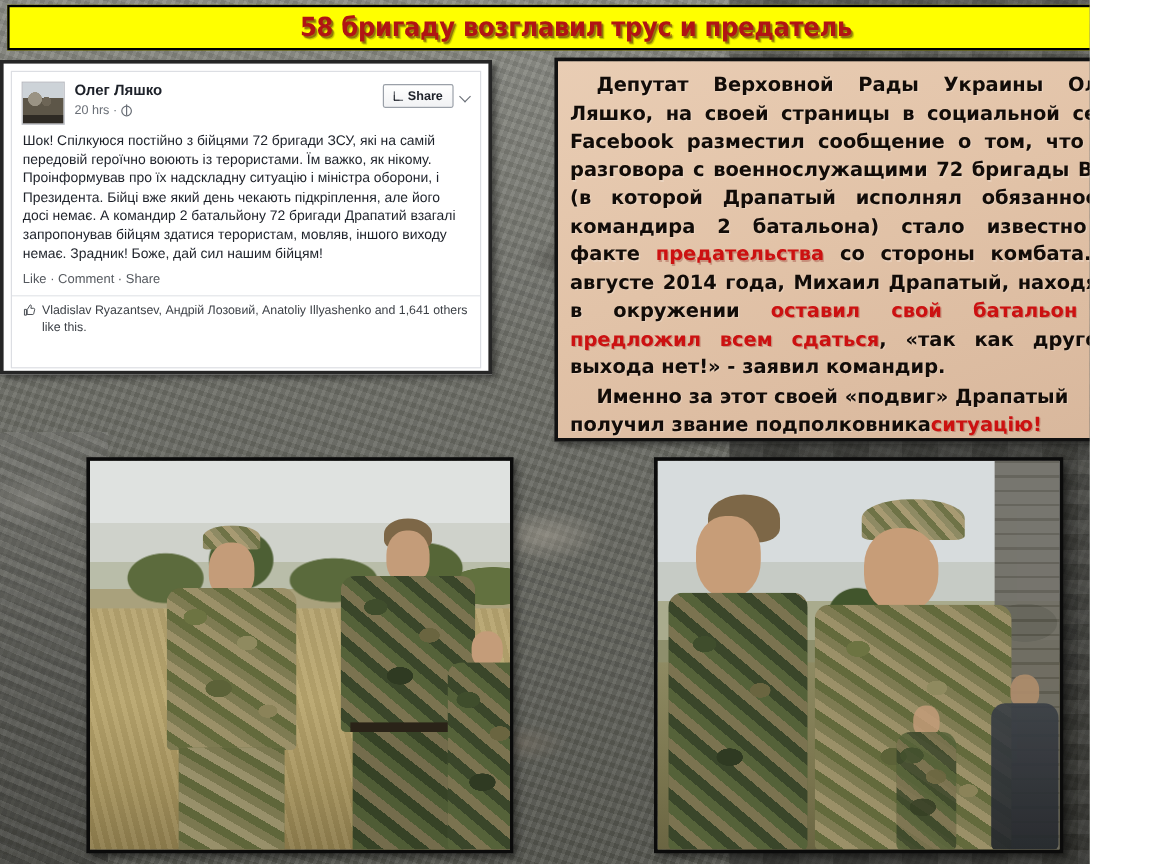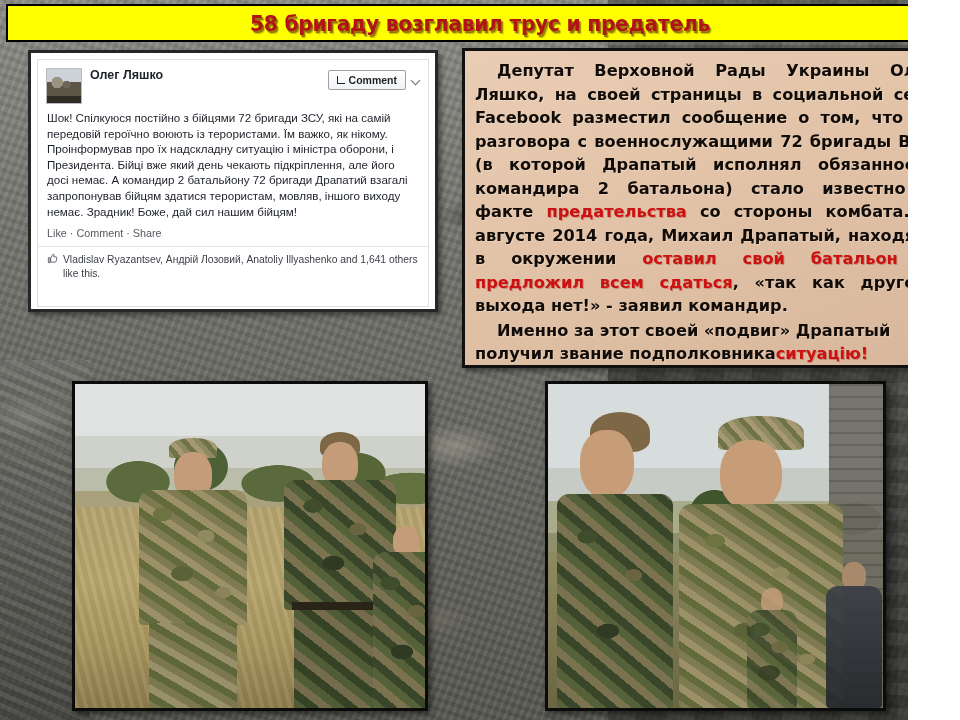--- a/index.html
+++ b/index.html
@@ -67,21 +67,21 @@
     font-size: 22px;
     letter-spacing: -.3px;
     color: #b01414;
     transform: scaleX(.92);
     white-space: nowrap;
     text-shadow: 1.5px 1.5px 0 rgba(90,20,20,.45), 2.5px 2.5px 1px rgba(0,0,0,.25);
   }
 
   
   #fb-frame {
-    position: absolute; left: 28px; top: 50px; width: 410px; height: 262px;
+    position: absolute; left: 0; top: 50px; width: 410px; height: 262px;
     background: #ffffff;
     border: 3px solid #262626;
     box-shadow: 3px 3px 5px rgba(0,0,0,.45);
     z-index: 5;
     overflow: hidden;
   }
   #fb-inner {
     position: absolute; left: 6px; top: 6px; width: 392px; height: 248px;
     background: #fff;
     border: 1px solid #dcdee3;
@@ -286,25 +286,30 @@
     <div class="t">58 бригаду возглавил трус и предатель</div>
   </div>
 
   <div id="fb-frame">
     <div id="fb-inner">
 
       <div class="fb-head">
         <div class="fb-avatar"></div>
         <div class="fb-namecol">
           <div class="fb-name">Олег Ляшко</div>
+          <div class="fb-meta">
+            <span>20 hrs</span>
+            <span>·</span>
+            <span class="globe"></span>
+          </div>
         </div>
         <div class="fb-followwrap">
           <div class="fb-follow">
             <span class="rss"></span>
-            <span>Comment</span>
+            <span>Share</span>
           </div>
           <div class="chev"></div>
         </div>
       </div>
 
       <div class="fb-body">Шок! Спілкуюся постійно з бійцями 72 бригади ЗСУ, які на самій передовій героїчно воюють із терористами. Їм важко, як нікому. Проінформував про їх надскладну ситуацію і міністра оборони, і Президента. Бійці вже який день чекають підкріплення, але його досі немає. А командир 2 батальйону 72 бригади Драпатий взагалі запропонував бійцям здатися терористам, мовляв, іншого виходу немає. Зрадник! Боже, дай сил нашим бійцям!</div>
 
       <div class="fb-actions">Like · Comment · Share</div>
 
       <div class="fb-likes">

